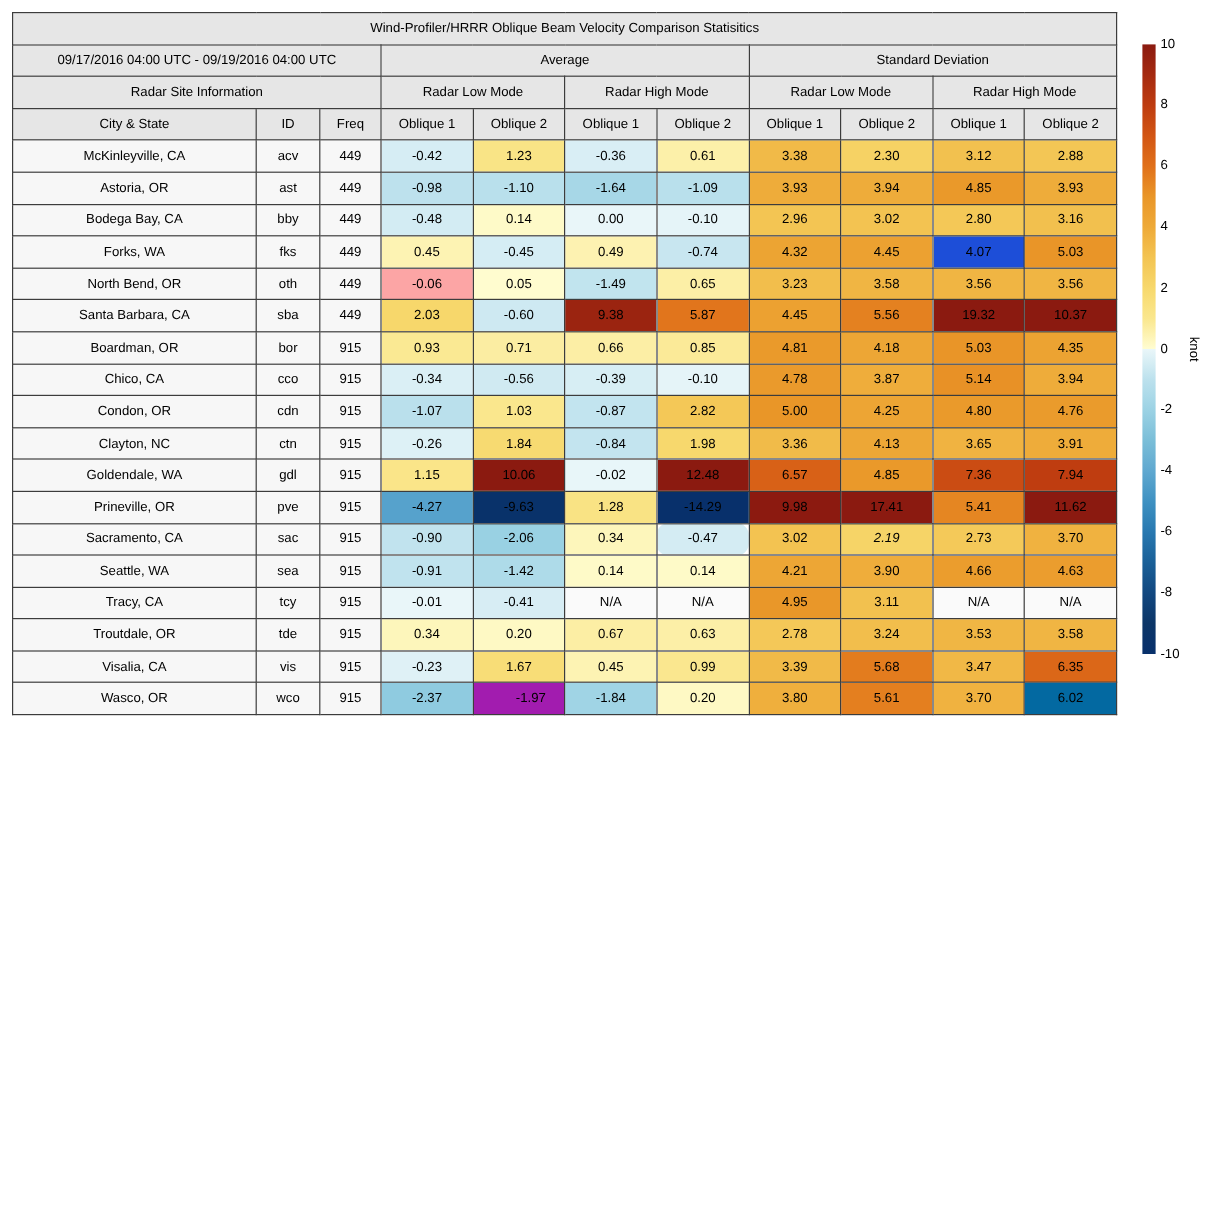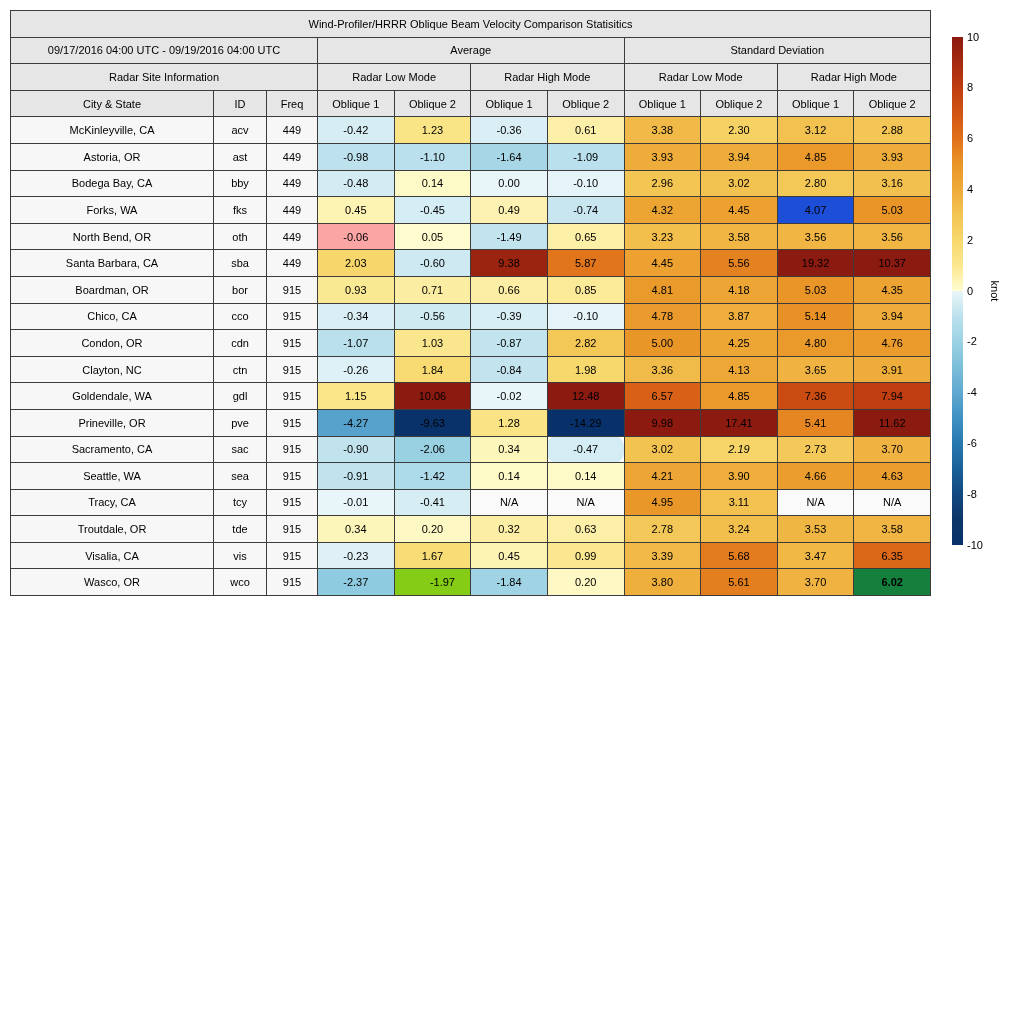--- a/index.html
+++ b/index.html
@@ -262,21 +262,21 @@
           <td class="" style="background: rgb(242, 193, 79);">3.11</td>
           <td class="na">N/A</td>
           <td class="na">N/A</td>
         </tr>
         <tr>
           <td class="label">Troutdale, OR</td>
           <td class="label">tde</td>
           <td class="label">915</td>
           <td class="" style="background: rgb(253, 246, 187);">0.34</td>
           <td class="" style="background: rgb(254, 249, 196);">0.20</td>
-          <td class="" style="background: rgb(252, 238, 164);">0.32</td>
+          <td class="" style="background: rgb(252, 238, 164);">0.67</td>
           <td class="" style="background: rgb(252, 239, 167);">0.63</td>
           <td class="" style="background: rgb(244, 200, 88);">2.78</td>
           <td class="" style="background: rgb(242, 190, 76);">3.24</td>
           <td class="" style="background: rgb(240, 182, 68);">3.53</td>
           <td class="" style="background: rgb(240, 181, 67);">3.58</td>
         </tr>
         <tr>
           <td class="label">Visalia, CA</td>
           <td class="label">vis</td>
           <td class="label">915</td>
@@ -287,27 +287,27 @@
           <td class="" style="background: rgb(241, 186, 72);">3.39</td>
           <td class="" style="background: rgb(227, 124, 30);">5.68</td>
           <td class="" style="background: rgb(241, 184, 70);">3.47</td>
           <td class="" style="background: rgb(219, 103, 24);">6.35</td>
         </tr>
         <tr>
           <td class="label">Wasco, OR</td>
           <td class="label">wco</td>
           <td class="label">915</td>
           <td class="" style="background: rgb(143, 203, 224);">-2.37</td>
-          <td class="" style="background: #84cc16; padding-left: 20px;">-1.97</td>
+          <td class="" style="background: #a21caf; padding-left: 20px;">-1.97</td>
           <td class="" style="background: rgb(160, 212, 229);">-1.84</td>
           <td class="" style="background: rgb(254, 249, 196);">0.20</td>
           <td class="" style="background: rgb(239, 175, 61);">3.80</td>
           <td class="" style="background: rgb(228, 127, 31);">5.61</td>
           <td class="" style="background: rgb(240, 178, 64);">3.70</td>
-          <td class="" style="background: #15803d; font-weight: bold;">6.02</td>
+          <td class="" style="background: #0369a1;">6.02</td>
         </tr>
       </tbody>
   </table>
 
   <div class="colorbar" style="background: linear-gradient(rgb(139, 26, 16) 0%, rgb(152, 34, 16) 2.5%, rgb(165, 42, 16) 5%, rgb(178, 51, 16) 7.5%, rgb(190, 60, 16) 10%, rgb(200, 73, 18) 12.5%, rgb(210, 85, 20) 15%, rgb(217, 99, 23) 17.5%, rgb(224, 112, 26) 20%, rgb(229, 131, 33) 22.5%, rgb(233, 150, 40) 25%, rgb(236, 160, 48) 27.5%, rgb(238, 170, 56) 30%, rgb(241, 183, 69) 32.5%, rgb(243, 196, 82) 35%, rgb(245, 206, 95) 37.5%, rgb(247, 216, 108) 40%, rgb(249, 224, 125) 42.5%, rgb(250, 231, 142) 45%, rgb(253, 242, 176) 47.5%, rgb(255, 253, 210) 50%, rgb(233, 246, 249) 50%, rgb(211, 236, 243) 52.5%, rgb(188, 225, 237) 55%, rgb(172, 218, 233) 57.5%, rgb(155, 210, 228) 60%, rgb(139, 200, 222) 62.5%, rgb(122, 190, 216) 65%, rgb(109, 179, 212) 67.5%, rgb(95, 168, 208) 70%, rgb(79, 157, 201) 72.5%, rgb(62, 145, 194) 75%, rgb(51, 133, 185) 77.5%, rgb(40, 120, 176) 80%, rgb(33, 108, 164) 82.5%, rgb(26, 96, 152) 85%, rgb(22, 84, 140) 87.5%, rgb(18, 72, 128) 90%, rgb(15, 63, 116) 92.5%, rgb(12, 54, 104) 95%, rgb(10, 51, 106) 97.5%, rgb(8, 48, 107) 100%);"></div>
   <div id="cb-ticks">
       <div class="cb-tick" style="top: 30.5px;">10</div>
       <div class="cb-tick" style="top: 81.3px;">8</div>
       <div class="cb-tick" style="top: 132.1px;">6</div>
       <div class="cb-tick" style="top: 182.9px;">4</div>

